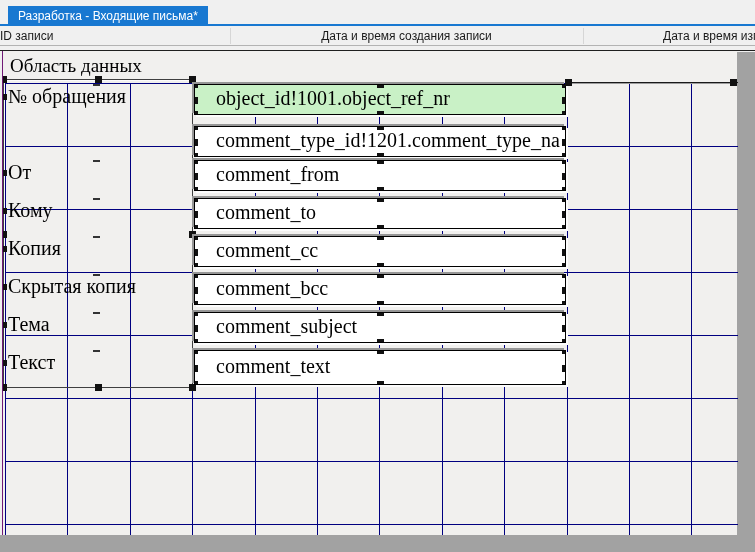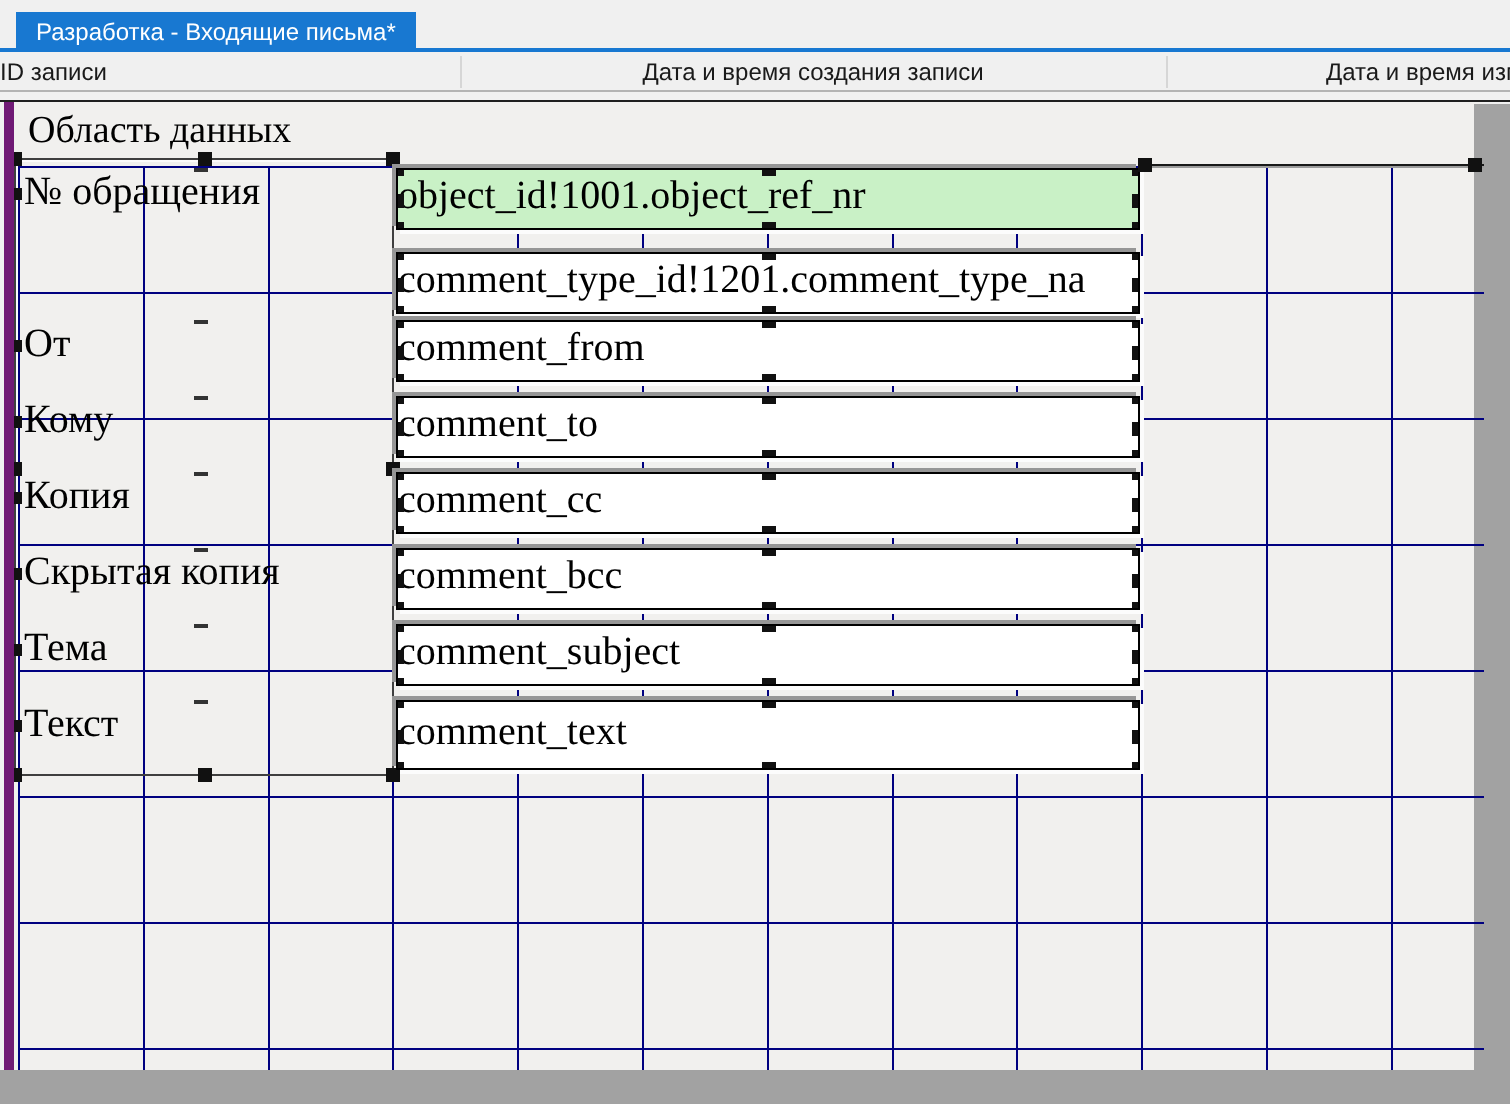--- a/index.html
+++ b/index.html
@@ -16,21 +16,21 @@
   .hdr{position:absolute;top:29px;height:16px;font-size:12px;color:#1a1a1a;white-space:nowrap;overflow:hidden;}
   .hdr.c1{left:0;width:192px;}
   .hdr.c2{left:230px;width:353px;text-align:center;}
   .hdr.c3{left:663px;width:92px;text-align:left;}
   .hsep{position:absolute;top:28px;width:1px;height:16px;background:#d6d6d6;}
   .hline{position:absolute;left:0;top:45px;width:755px;height:1px;background:#b3b3b3;}
 
   
   .canvas-top{position:absolute;left:0;top:50px;width:755px;height:1px;background:#1f1f1f;}
   .canvas{position:absolute;left:2px;top:51px;width:735px;height:484px;background:#f1f0ee;
-          border-left:5px solid #701a75;overflow:hidden;}
+          border-left:1px solid #701a75;overflow:hidden;}
   .band-title{position:absolute;left:7px;top:4px;font-family:"Liberation Serif","DejaVu Serif",serif;
           font-size:19px;color:#000;white-space:nowrap;z-index:4;}
 
   .grid{position:absolute;left:2px;top:32px;width:733px;height:452px;z-index:1;
         background-image:
           repeating-linear-gradient(to right,#000080 0 1px,transparent 1px 62.4px),
           repeating-linear-gradient(to bottom,#000080 0 1px,transparent 1px 63px);}
 
   
   .bandline{position:absolute;left:564px;top:31px;width:171px;height:1px;background:#191919;
@@ -43,21 +43,21 @@
   .labelrow{position:absolute;left:0;width:189px;height:30px;z-index:4;}
   .labelrow .txt{position:absolute;left:5px;top:1px;font-family:"Liberation Serif","DejaVu Serif",serif;
         font-size:20px;color:#000;white-space:nowrap;text-align:right;}
   .lh{position:absolute;left:-2px;top:10px;width:6px;height:6px;background:#111;}
   .ldash{position:absolute;left:90px;top:0;width:7px;height:2px;background:#333;}
 
   .fieldbox{position:absolute;left:191px;width:372px;height:31px;box-sizing:border-box;
         background:#fff;border:1px solid #000;z-index:5;
         box-shadow:-2px -2px 0 #969696,2px 2px 0 #fcfcfc;
         font-family:"Liberation Serif","DejaVu Serif",serif;font-size:20px;color:#000;
-        white-space:nowrap;overflow:hidden;padding-left:0;line-height:27px;}
+        white-space:nowrap;overflow:hidden;padding-left:21px;line-height:27px;}
   .fieldbox.hl{background:#c9f1c6;}
 
   .handle{position:absolute;width:7px;height:7px;background:#111;z-index:10;}
   .h-tl{left:-4px;top:-4px}.h-tm{left:calc(50% - 3px);top:-4px}.h-tr{right:-4px;top:-4px}
   .h-ml{left:-4px;top:calc(50% - 3px)}.h-mr{right:-4px;top:calc(50% - 3px)}
   .h-bl{left:-4px;bottom:-4px}.h-bm{left:calc(50% - 3px);bottom:-4px}.h-br{right:-4px;bottom:-4px}
   .freehandle{position:absolute;width:7px;height:7px;background:#111;z-index:11;}
 
   
   .ov-right{position:absolute;left:737px;top:52px;width:18px;height:500px;background:#a2a2a2;}

